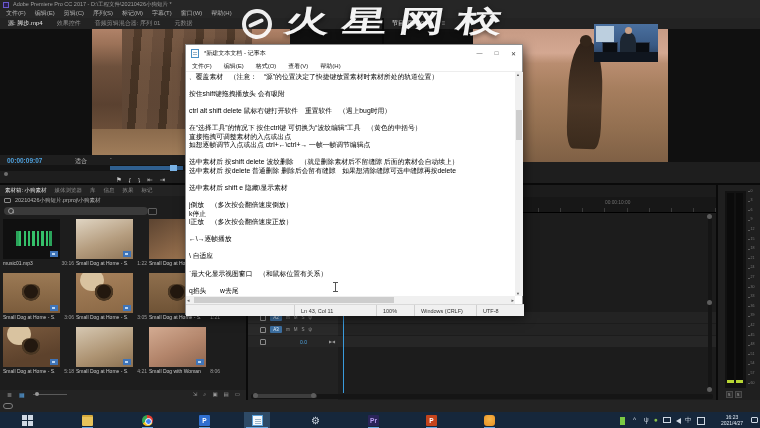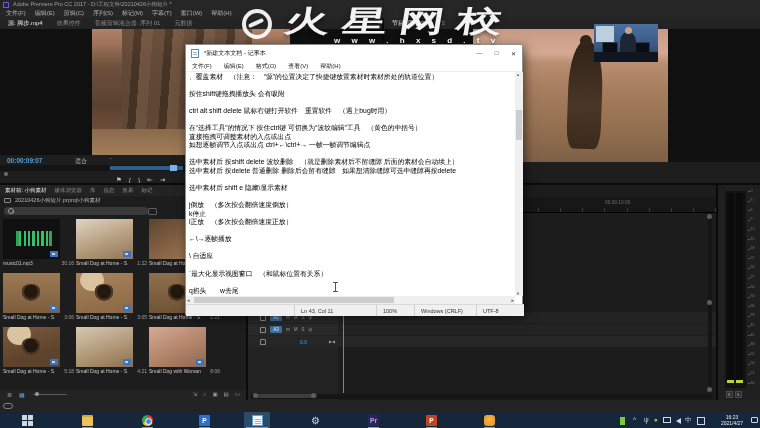--- a/index.html
+++ b/index.html
@@ -592,21 +592,20 @@
       <div class="fld" style="width:82px;">Ln 43, Col 11</div>
       <div class="fld" style="width:38px;">100%</div>
       <div class="fld" style="width:62px;">Windows (CRLF)</div>
       <div class="fld" style="width:48px;">UTF-8</div>
     </div>
   </div>
 
   <div class="ab" id="watermark">
     <div class="ab" id="wm-logo"></div>
     <div class="ab txt" id="wm-brand">火星网校</div>
-    <div class="ab txt" id="wm-url">w w w . h x s d . t v</div>
   </div>
   <div class="ab" id="webcam">
     <div class="window"></div>
     <div class="mon1"></div>
     <div class="mon2"></div>
     <div class="person"></div>
     <div class="head"></div>
     <div class="desk"></div>
   </div>
 

